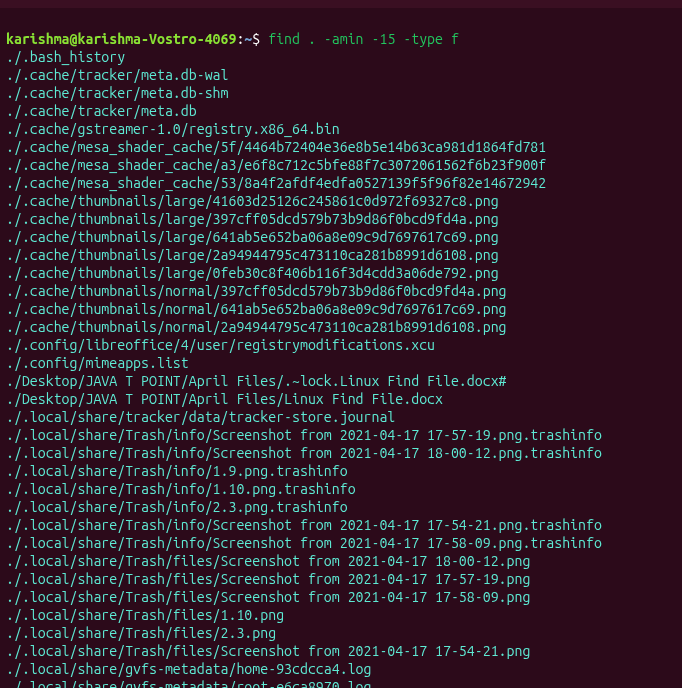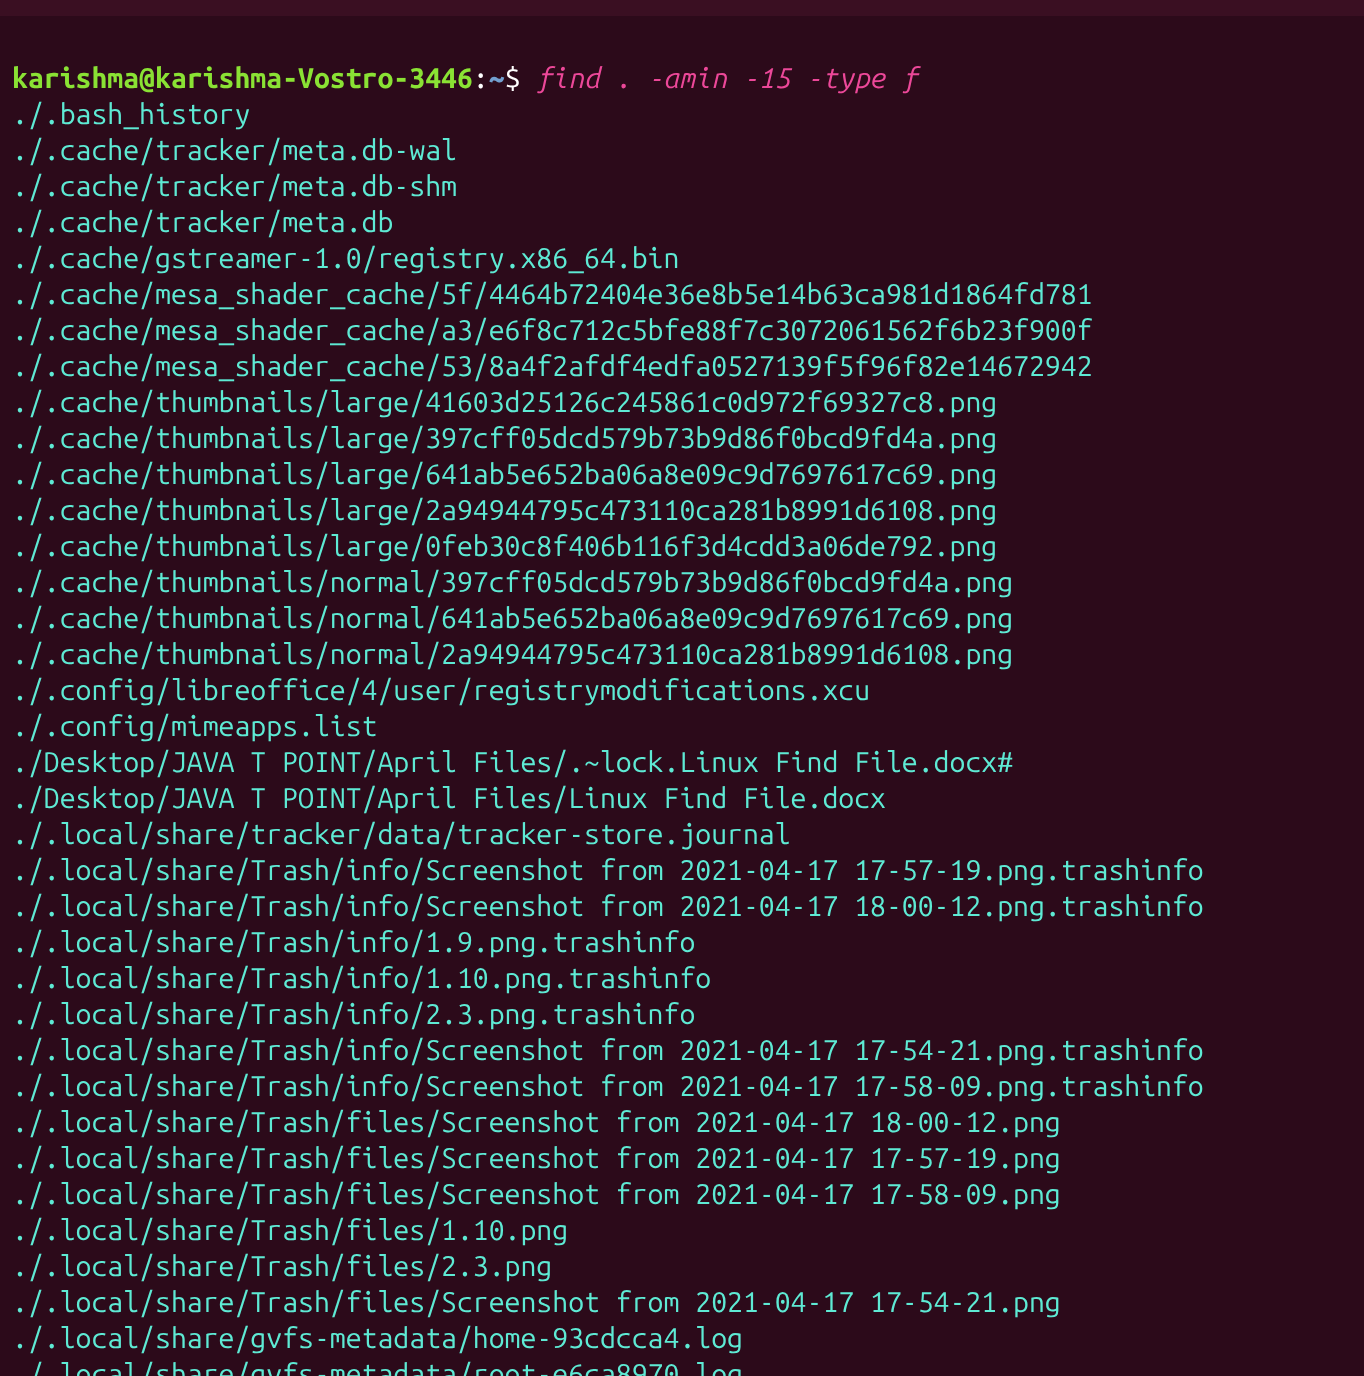--- a/index.html
+++ b/index.html
@@ -19,24 +19,24 @@
   }
   .terminal {
     padding: 4px 6px 6px 6px;
     color: #ffffff;
     white-space: pre;
   }
   .prompt-user { color: #8ae234; font-weight: bold; }
   .prompt-colon { color: #ffffff; }
   .prompt-path { color: #729fcf; font-weight: bold; }
   .prompt-dollar { color: #ffffff; }
-  .cmd { color: #ec4899; font-style: italic; }
+  .cmd { color: #22c55e; }
   .line { color: #5eead4; }
 </style>
 </head>
 <body>
 
 <div class="titlebar"></div>
 
 <div class="terminal">
-<span><span class="prompt-user">karishma@karishma-Vostro-3446</span><span class="prompt-colon">:</span><span class="prompt-path">~</span><span class="prompt-dollar">$ </span><span class="cmd">find . -amin -15 -type f</span></span>
+<span><span class="prompt-user">karishma@karishma-Vostro-4069</span><span class="prompt-colon">:</span><span class="prompt-path">~</span><span class="prompt-dollar">$ </span><span class="cmd">find . -amin -15 -type f</span></span>
 <div id="output-lines"><div class="line">./.bash_history</div><div class="line">./.cache/tracker/meta.db-wal</div><div class="line">./.cache/tracker/meta.db-shm</div><div class="line">./.cache/tracker/meta.db</div><div class="line">./.cache/gstreamer-1.0/registry.x86_64.bin</div><div class="line">./.cache/mesa_shader_cache/5f/4464b72404e36e8b5e14b63ca981d1864fd781</div><div class="line">./.cache/mesa_shader_cache/a3/e6f8c712c5bfe88f7c3072061562f6b23f900f</div><div class="line">./.cache/mesa_shader_cache/53/8a4f2afdf4edfa0527139f5f96f82e14672942</div><div class="line">./.cache/thumbnails/large/41603d25126c245861c0d972f69327c8.png</div><div class="line">./.cache/thumbnails/large/397cff05dcd579b73b9d86f0bcd9fd4a.png</div><div class="line">./.cache/thumbnails/large/641ab5e652ba06a8e09c9d7697617c69.png</div><div class="line">./.cache/thumbnails/large/2a94944795c473110ca281b8991d6108.png</div><div class="line">./.cache/thumbnails/large/0feb30c8f406b116f3d4cdd3a06de792.png</div><div class="line">./.cache/thumbnails/normal/397cff05dcd579b73b9d86f0bcd9fd4a.png</div><div class="line">./.cache/thumbnails/normal/641ab5e652ba06a8e09c9d7697617c69.png</div><div class="line">./.cache/thumbnails/normal/2a94944795c473110ca281b8991d6108.png</div><div class="line">./.config/libreoffice/4/user/registrymodifications.xcu</div><div class="line">./.config/mimeapps.list</div><div class="line">./Desktop/JAVA T POINT/April Files/.~lock.Linux Find File.docx#</div><div class="line">./Desktop/JAVA T POINT/April Files/Linux Find File.docx</div><div class="line">./.local/share/tracker/data/tracker-store.journal</div><div class="line">./.local/share/Trash/info/Screenshot from 2021-04-17 17-57-19.png.trashinfo</div><div class="line">./.local/share/Trash/info/Screenshot from 2021-04-17 18-00-12.png.trashinfo</div><div class="line">./.local/share/Trash/info/1.9.png.trashinfo</div><div class="line">./.local/share/Trash/info/1.10.png.trashinfo</div><div class="line">./.local/share/Trash/info/2.3.png.trashinfo</div><div class="line">./.local/share/Trash/info/Screenshot from 2021-04-17 17-54-21.png.trashinfo</div><div class="line">./.local/share/Trash/info/Screenshot from 2021-04-17 17-58-09.png.trashinfo</div><div class="line">./.local/share/Trash/files/Screenshot from 2021-04-17 18-00-12.png</div><div class="line">./.local/share/Trash/files/Screenshot from 2021-04-17 17-57-19.png</div><div class="line">./.local/share/Trash/files/Screenshot from 2021-04-17 17-58-09.png</div><div class="line">./.local/share/Trash/files/1.10.png</div><div class="line">./.local/share/Trash/files/2.3.png</div><div class="line">./.local/share/Trash/files/Screenshot from 2021-04-17 17-54-21.png</div><div class="line">./.local/share/gvfs-metadata/home-93cdcca4.log</div><div class="line">./.local/share/gvfs-metadata/root-e6ca8970.log</div></div>
 </div>
 
 </body></html>

